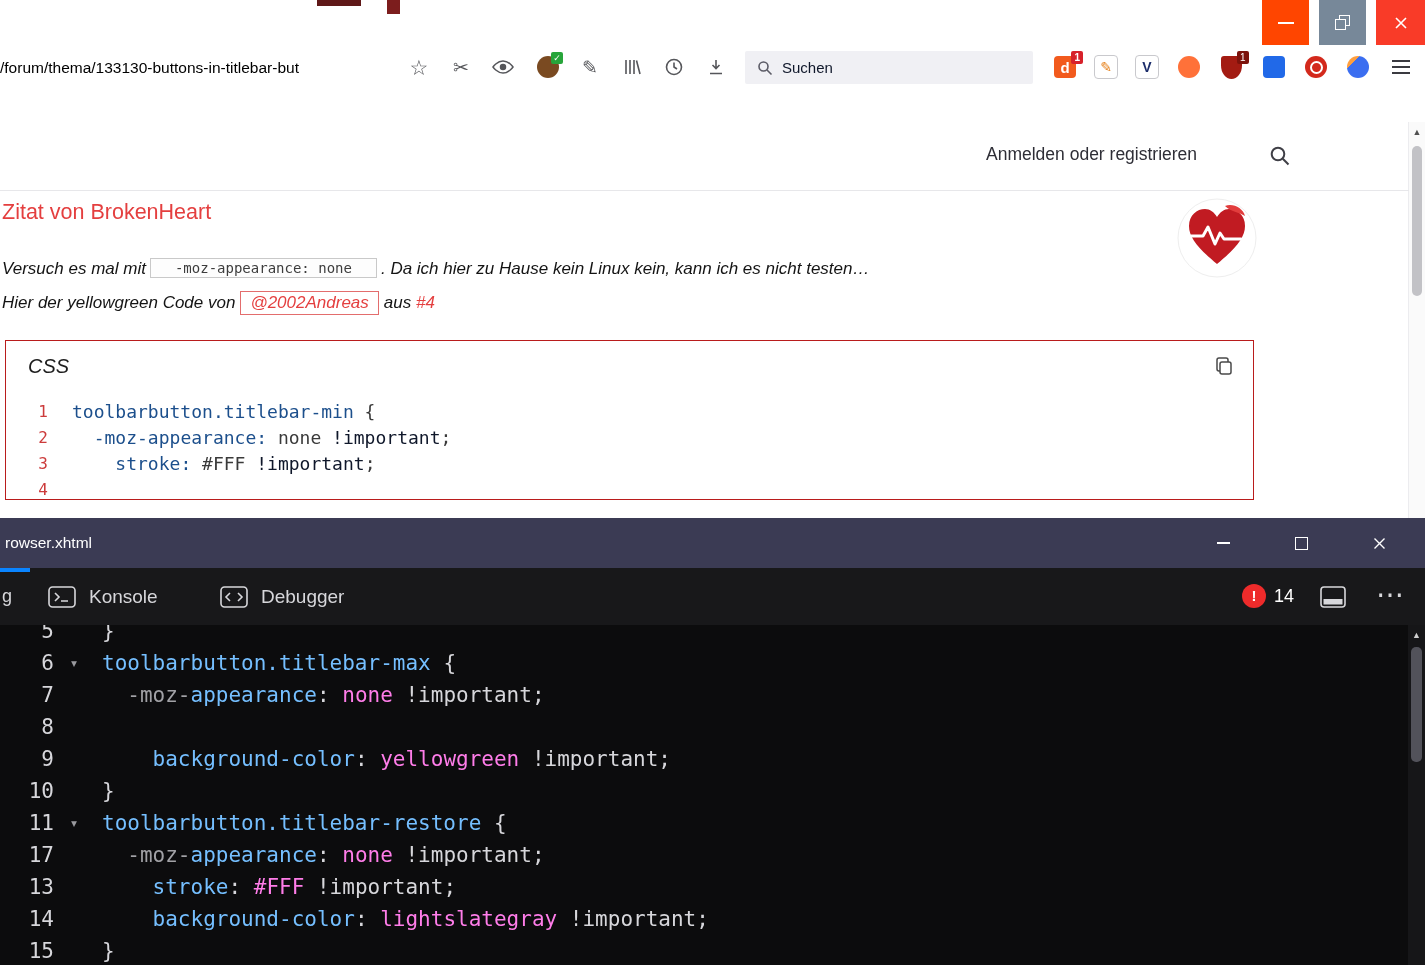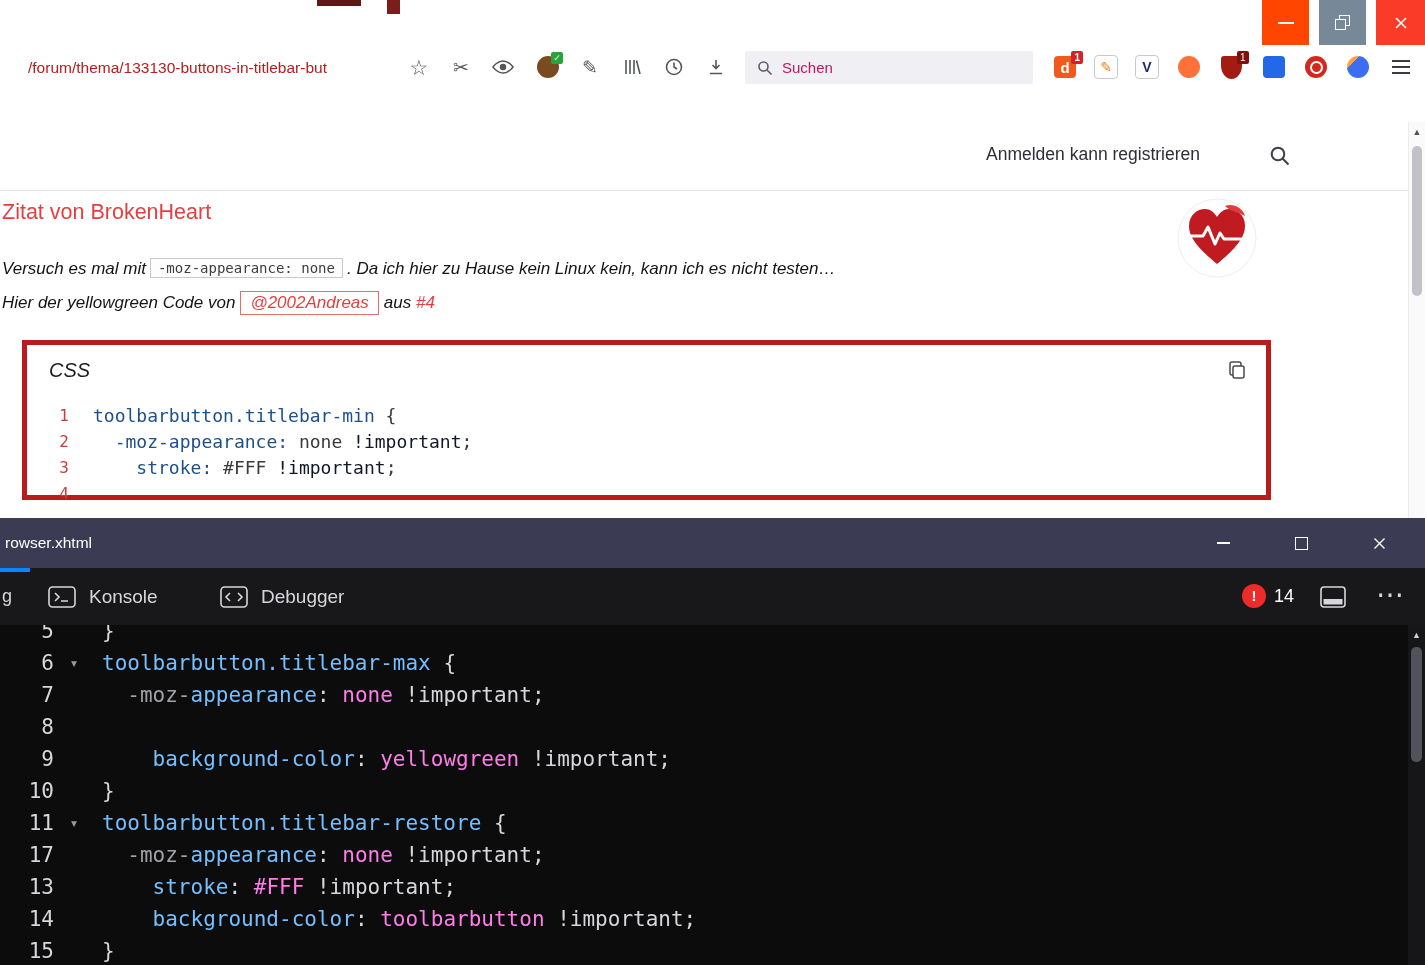--- a/index.html
+++ b/index.html
@@ -14,26 +14,26 @@
   .win-min{left:1262px;background:#ff4500;}
   .win-restore{left:1319px;background:#778899;}
   .win-close{left:1376px;width:49px;background:#f93b28;}
   .min-glyph{width:16px;height:2px;background:#fff;}
   .restore-glyph{position:relative;width:15px;height:15px;}
   .restore-glyph .r2{position:absolute;right:0;top:0;width:9px;height:9px;border:1.5px solid #fff;}
   .restore-glyph .r1{position:absolute;left:0;bottom:0;width:9px;height:9px;border:1.5px solid #fff;background:#778899;}
 
   
   .navbar{position:absolute;top:45px;left:0;width:1425px;height:45px;background:#fff;}
-  .url-text{position:absolute;left:0;top:0;height:45px;line-height:45px;width:402px;overflow:hidden;white-space:nowrap;font-size:15.5px;color:#b91c1c;padding-left:28px;}
+  .url-text{position:absolute;left:0;top:0;height:45px;line-height:45px;width:402px;overflow:hidden;white-space:nowrap;font-size:15.5px;color:#000000;}
   .nav-ic{position:absolute;top:54px;width:26px;height:26px;display:flex;align-items:center;justify-content:center;cursor:pointer;}
   .navbar .nav-ic{top:9px;}
   .glyph-gray{color:#55565a;font-size:19px;line-height:1;}
   .searchbar{position:absolute;left:745px;top:6px;width:288px;height:33px;background:#f0f0f4;border-radius:2px;display:flex;align-items:center;gap:9px;padding-left:12px;box-sizing:border-box;cursor:text;}
-  .searchbar span{font-size:15px;color:#be185d;}
+  .searchbar span{font-size:15px;color:#0f172a;}
   .badge{position:absolute;top:-5px;right:-7px;background:#d7212a;color:#fff;font-size:10px;line-height:13px;padding:0 3px;border-radius:2px;}
   .ext-sq{width:22px;height:22px;border-radius:4px;display:flex;align-items:center;justify-content:center;position:relative;}
   .dict{background:#f25a1d;color:#fff;font-weight:bold;font-size:15px;}
   .notes{background:#fff;border:1px solid #c9c9cd;color:#e57c12;font-size:14px;}
   .vimium{background:#fff;border:1px solid #c9c9cd;color:#1c2d6b;font-weight:bold;font-size:14px;}
   .orange-blob{background:#ff7139;border-radius:50%;}
   .ublock{width:21px;height:23px;background:#a31b12;border-radius:3px 3px 50% 50%/3px 3px 60% 60%;position:relative;}
   .ublock .badge{background:#7c120b;}
   .blue-sq{background:#2169e8;}
   .red-circle{background:#d3291c;border-radius:50%;}
@@ -54,25 +54,25 @@
   .page-scrollbar .arrow{display:block;text-align:center;color:#505050;font-size:9px;padding-top:5px;}
   .page-scroll-thumb{position:absolute;left:3px;top:24px;width:10px;height:150px;background:#c2c2c6;border-radius:5px;}
   .login-text{position:absolute;left:986px;top:144px;font-size:17.5px;color:#2e2e36;cursor:pointer;}
   .page-search{position:absolute;left:1269px;top:145px;cursor:pointer;}
   .page-divider{position:absolute;top:190px;left:0;width:1409px;height:1px;background:#e7e7ea;}
   .quote-title{position:absolute;left:2px;top:200px;font-size:21.5px;color:#e43f3f;cursor:pointer;}
   .avatar{position:absolute;left:1177px;top:198px;width:80px;height:80px;border-radius:50%;cursor:pointer;}
   .para{position:absolute;left:2px;font-size:17px;font-style:italic;color:#141414;white-space:nowrap;}
   .p1{top:258px;}
   .p2{top:291px;}
-  .code-chip{display:inline-block;font-family:"DejaVu Sans Mono",monospace;font-style:normal;font-size:14px;color:#3d3d3d;background:#fdfdfd;border:1px solid #c9c9c9;padding:1px 7px;margin:0 4px;vertical-align:1px;}
+  .code-chip{display:inline-block;font-family:"DejaVu Sans Mono",monospace;font-style:normal;font-size:14px;color:#3d3d3d;background:#fdfdfd;border:1px solid #c9c9c9;padding:1px 24px;margin:0 4px;vertical-align:1px;}
   .mention-chip{display:inline-block;border:1px solid #e36d6d;color:#e43f3f;padding:1px 9px;margin:0 5px;cursor:pointer;}
   .red-link{color:#e43f3f;cursor:pointer;}
 
-  .codeblock{position:absolute;left:22px;top:340px;width:1249px;height:160px;border:5px solid #b91c1c;background:#fff;box-sizing:border-box;}
+  .codeblock{position:absolute;left:5px;top:340px;width:1249px;height:160px;border:1px solid #b91c1c;background:#fff;box-sizing:border-box;}
   .cb-label{position:absolute;left:22px;top:14px;font-size:20px;font-style:italic;color:#1d1d1d;}
   .cb-copy{position:absolute;right:18px;top:14px;cursor:pointer;}
   .forum-lines{position:absolute;left:0;top:58px;right:0;}
 
   .code-row{display:flex;}
   .code-text{white-space:pre;}
   .lt-row{height:26px;line-height:26px;font-family:"DejaVu Sans Mono",monospace;font-size:18px;}
   .lt-gutter{width:52px;padding-right:10px;box-sizing:border-box;text-align:right;color:#cc3b3b;font-size:16px;}
   .lt-row .code-text{padding-left:14px;}
   .lt-sel{color:#1c4f8c}.lt-prop{color:#1c4f8c}.lt-imp{color:#0f172a}.lt-pln{color:#3a3a3a}
@@ -221,21 +221,21 @@
         </div>
     </div>
   </div>
 
 
   <div class="page-scrollbar">
     <span class="arrow">▲</span>
     <div class="page-scroll-thumb"></div>
   </div>
 
-  <div class="login-text">Anmelden kann registrieren</div>
+  <div class="login-text">Anmelden oder registrieren</div>
   <div class="page-search">
     <svg width="22" height="22" viewBox="0 0 22 22">
         <circle cx="9" cy="9" r="6.3" fill="none" stroke="#3f3f46" stroke-width="2"></circle>
         <line x1="13.8" y1="13.8" x2="19.5" y2="19.5" stroke="#3f3f46" stroke-width="2"></line>
       </svg>
   </div>
   <div class="page-divider"></div>
 
   <div class="quote-title">Zitat von BrokenHeart</div>
 
@@ -368,21 +368,21 @@
             <span class="code-text"><span class="dk-pln">  </span><span class="dk-meta">-moz-</span><span class="dk-prop">appearance</span><span class="dk-pln">: </span><span class="dk-val">none</span><span class="dk-pln"> !important;</span></span>
           </div>
           <div class="dk-row code-row">
             <span class="dk-gutter">13</span>
             <span class="fold-cell"></span>
             <span class="code-text"><span class="dk-pln">    </span><span class="dk-prop">stroke</span><span class="dk-pln">: </span><span class="dk-val">#FFF</span><span class="dk-pln"> !important;</span></span>
           </div>
           <div class="dk-row code-row">
             <span class="dk-gutter">14</span>
             <span class="fold-cell"></span>
-            <span class="code-text"><span class="dk-pln">    </span><span class="dk-prop">background-color</span><span class="dk-pln">: </span><span class="dk-val">toolbarbutton</span><span class="dk-pln"> !important;</span></span>
+            <span class="code-text"><span class="dk-pln">    </span><span class="dk-prop">background-color</span><span class="dk-pln">: </span><span class="dk-val">lightslategray</span><span class="dk-pln"> !important;</span></span>
           </div>
           <div class="dk-row code-row">
             <span class="dk-gutter">15</span>
             <span class="fold-cell"></span>
             <span class="code-text"><span class="dk-pln">}</span></span>
           </div>
         </div>
       <div class="dt-scrollbar">
         <span class="arrow">▲</span>
         <div class="dt-scroll-thumb"></div>

